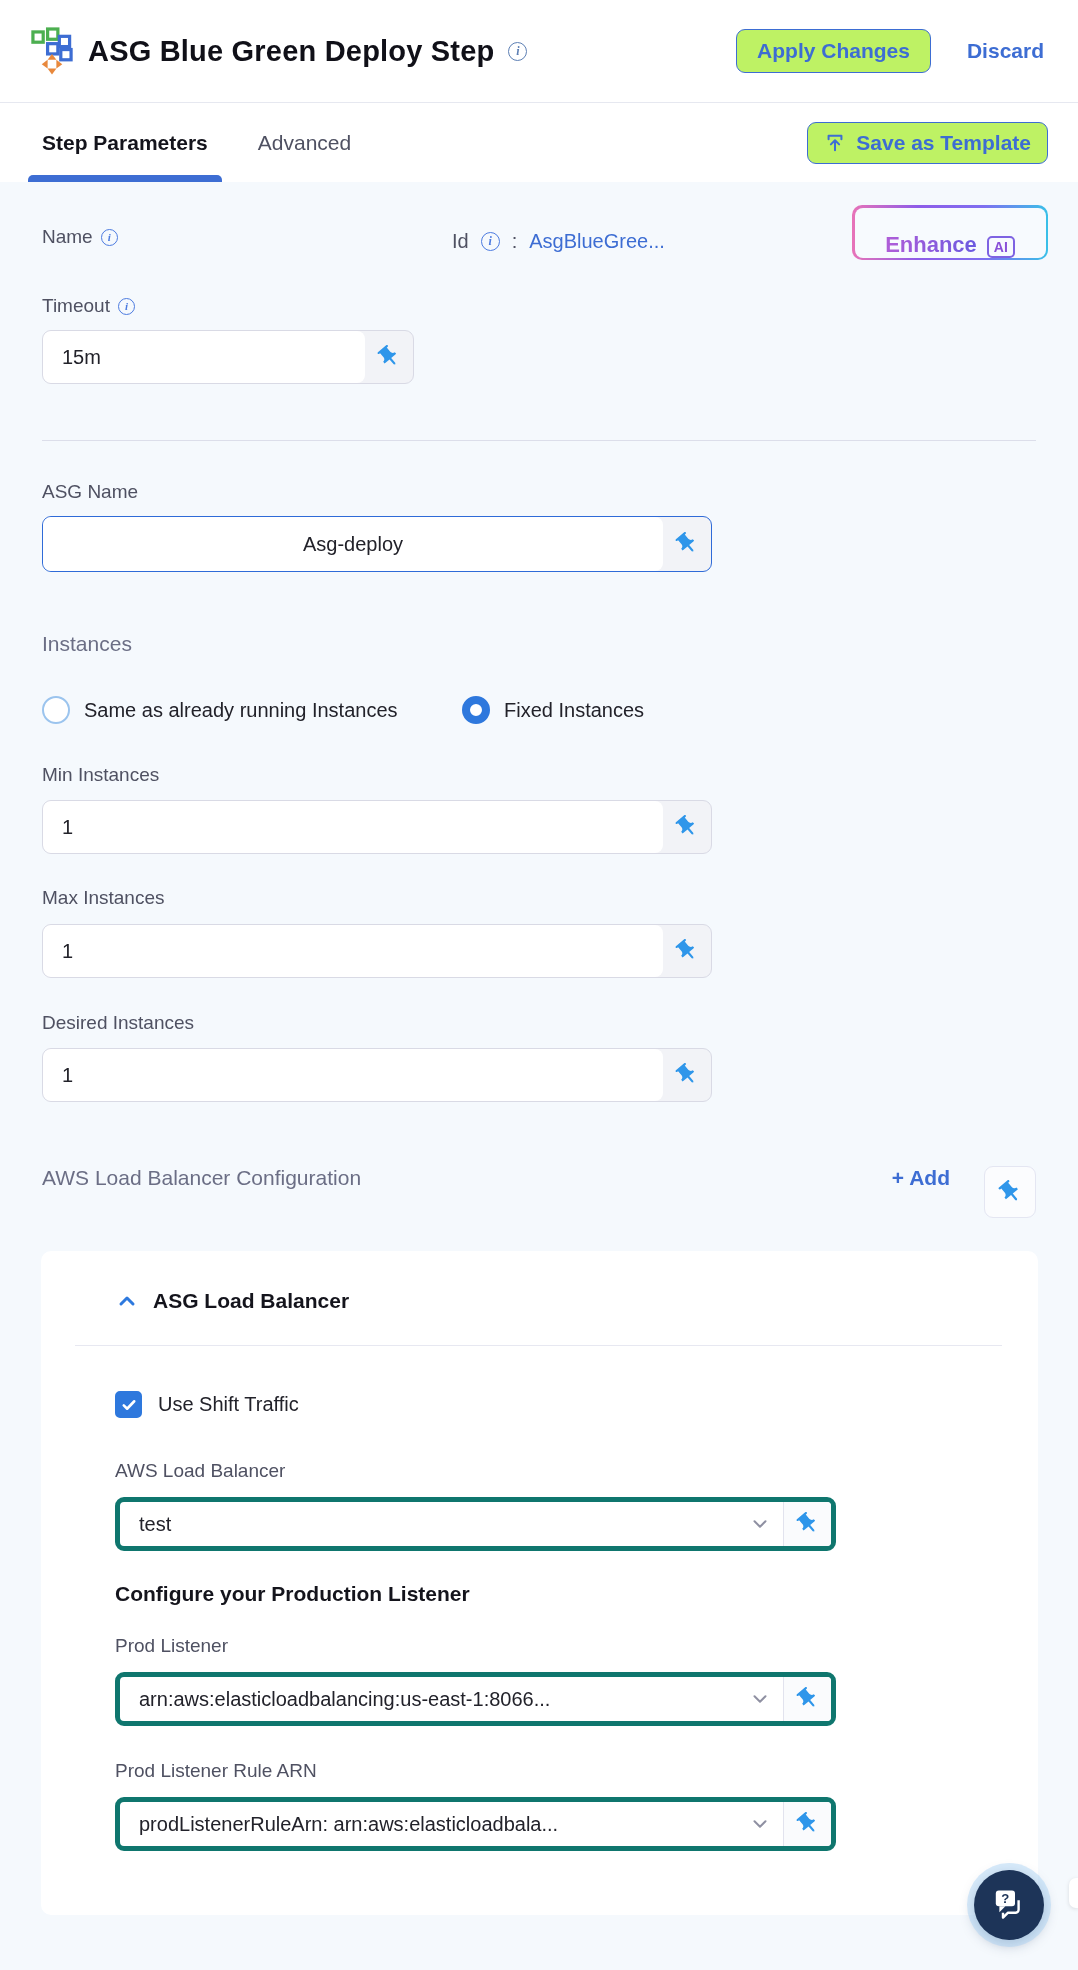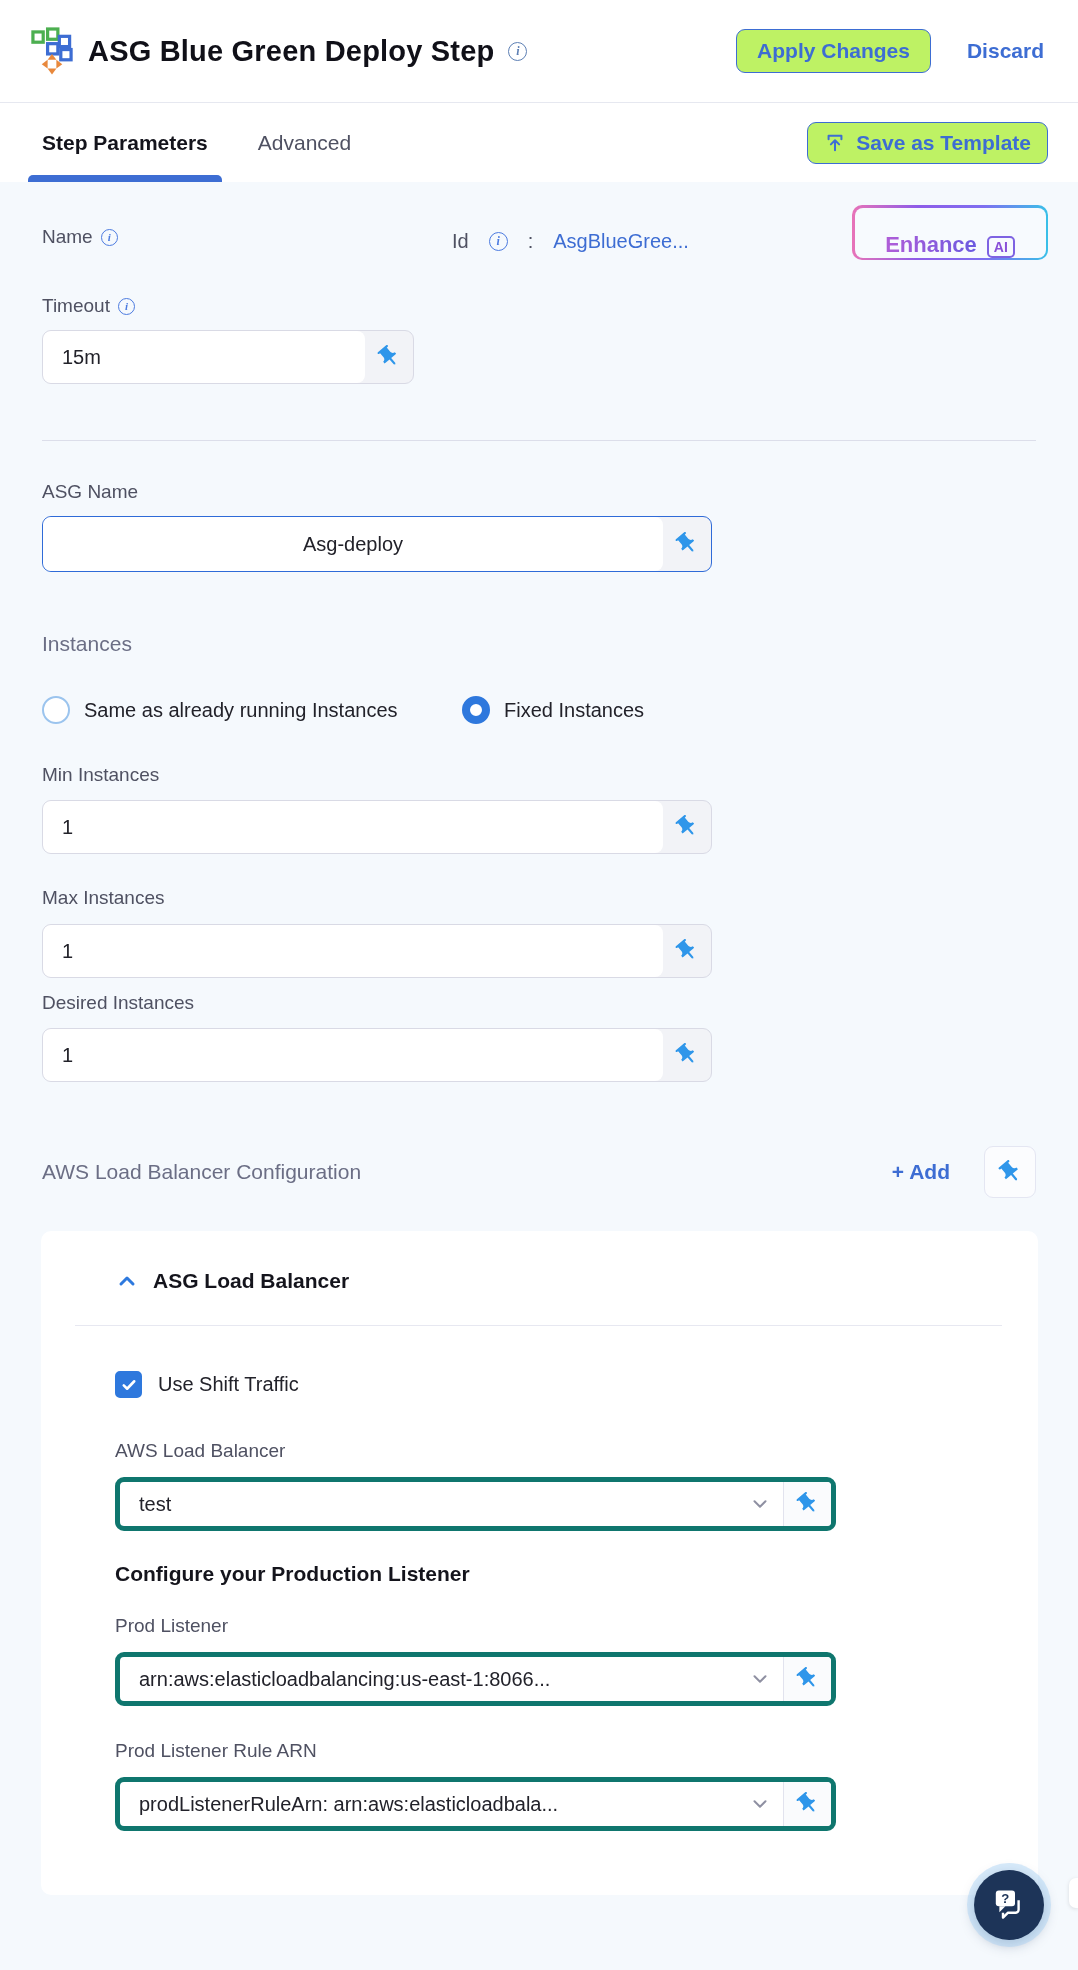--- a/index.html
+++ b/index.html
@@ -46,21 +46,21 @@
     content:""; position:absolute; left:-14px; right:-14px; bottom:0; height:7px;
     background:#3d6dd3; border-radius:5px 5px 0 0;
   }
   .save-template { padding:8px 16px; font-size:21px; }
   
   .form { position:relative; padding:44px 42px 0 42px; }
   .field-label { font-size:19px; color:#4f5162; display:flex; align-items:center; gap:8px; }
   .field-label .info-icon { width:17px; height:17px; font-size:11px; }
   .section-label { font-size:21px; color:#6b6e85; }
   .id-row { position:absolute; left:452px; top:48px; display:flex; align-items:center;
-    gap:20px; font-size:20px; color:#4f5162; }
+    gap:12px; font-size:20px; color:#4f5162; }
   .id-value { color:#3d6dd3; }
   .enhance-btn {
     position:absolute; right:30px; top:23px; width:196px; height:55px;
     border-radius:10px; padding:2.5px; cursor:pointer;
     background:linear-gradient(90deg,#e873b8,#8e5ce8,#7f6ef0,#39c0e8);
   }
   .enhance-inner {
     width:100%; height:100%; background:#f7fafe; border-radius:8px;
     display:flex; align-items:flex-end; justify-content:center; gap:10px;
   }
@@ -86,21 +86,21 @@
   .underline-misspell input { text-decoration:underline dotted #f4694f 2.5px; text-underline-offset:6px;text-align:center; }
   .gap14 { height:14px; } .gap13 { height:13px; } .gap15 { height:15px; }
   .divider { height:1px; background:#dcdeea; margin:56px 0 40px 0; }
   
   .radio-row { display:flex; align-items:center; margin-top:40px; }
   .radio-opt { display:flex; align-items:center; gap:14px; cursor:pointer; }
   .radio { width:28px; height:28px; border-radius:50%; background:#fff; border:2px solid #9bc4ee; flex:none; }
   .radio.checked { border:8px solid #2e78dd; }
   .radio-label { font-size:20px; color:#22222a; }
   
-  .lb-row { display:flex; align-items:center; margin-top:64px; }
+  .lb-row { display:flex; align-items:flex-start; margin-top:64px; }
   .lb-row .section-label { flex:1; }
   .add-link { color:#3d6dd3; font-size:21px; font-weight:700; cursor:pointer; margin-right:34px; }
   .pin-box { width:52px; height:52px; background:#fbfcfe; border:1px solid #e4e6f2;
     border-radius:9px; display:flex; align-items:center; justify-content:center; cursor:pointer; }
   
   .card { margin:33px 0 0 -1px; width:997px; background:#ffffff; border-radius:10px;
     padding:38px 0 0 74px; height:664px; }
   .collapse-row { display:flex; align-items:center; gap:14px; cursor:pointer; }
   .card-title { font-size:21px; font-weight:700; color:#14141c; }
   .card-divider { height:1px; background:#e7e8f1; margin:32px 0 0 -40px; width:927px; }
@@ -252,21 +252,21 @@
     <div class="gap15"></div>
     <div class="input-shell w-full">
       <input value="1" style="">
       <span class="pin-slot">
         <svg width="26" height="26" viewBox="0 0 24 24">
             <use href="#pin-def"></use>
           </svg>
       </span>
     </div>
 
-    <div class="field-label" style="margin-top:14px">Desired Instances</div>
+    <div class="field-label" style="margin-top:34px">Desired Instances</div>
     <div class="gap14"></div>
     <div class="input-shell w-full">
       <input value="1" style="">
       <span class="pin-slot">
         <svg width="26" height="26" viewBox="0 0 24 24">
             <use href="#pin-def"></use>
           </svg>
       </span>
     </div>
 

